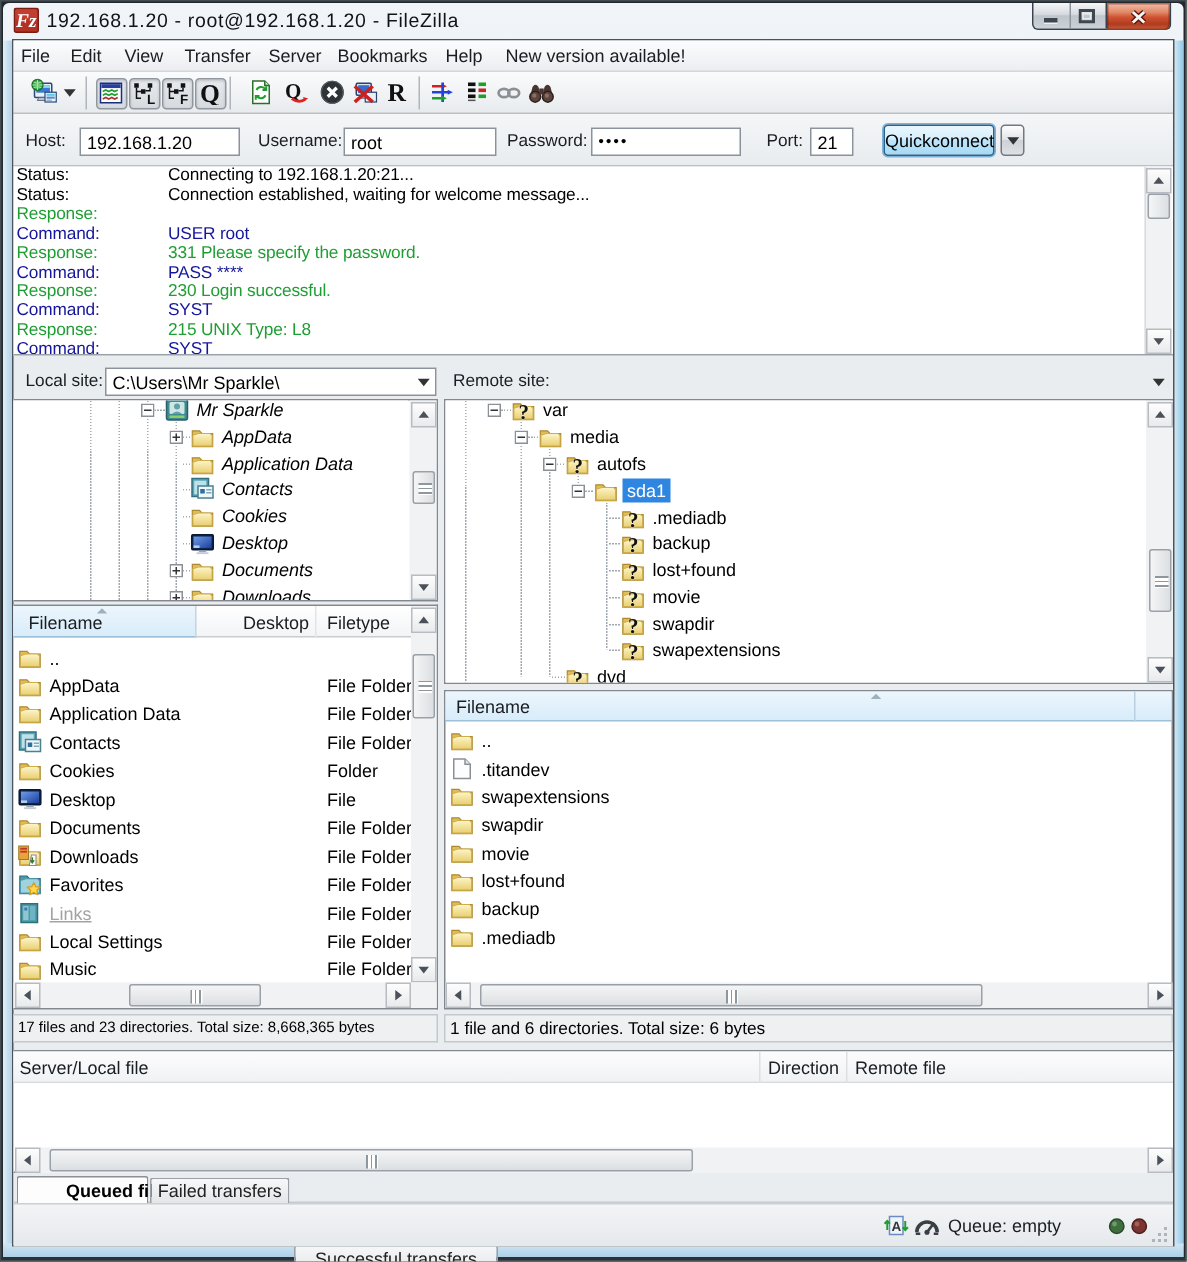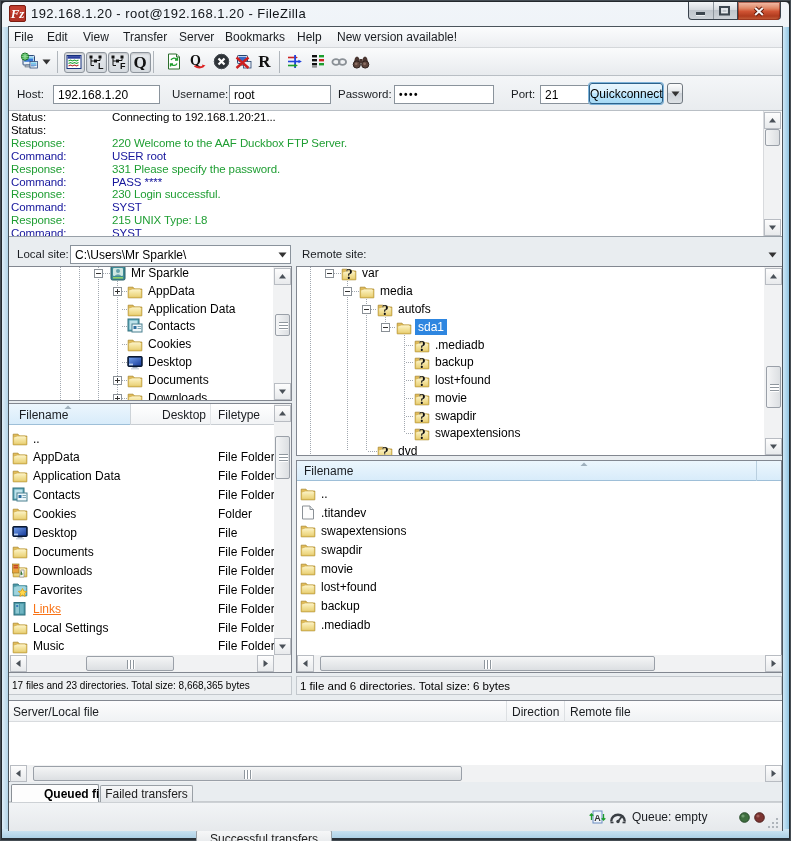--- a/index.html
+++ b/index.html
@@ -167,38 +167,38 @@
   </div>
 <div class="ab txt" style="left:172px;top:85px;height:18px;line-height:18px;color:#1a1d21;font-size:11.5px;font-weight:normal;">Username:</div>
 <div class="ab" style="left:229px;top:85px;width:102px;height:19px;background:#fff;border:1px solid #8a939c;box-sizing:border-box;">
     <div class="txt" style="position:absolute;left:4px;top:1px;height:16px;line-height:16px;font-size:12px;font-weight:normal;letter-spacing:normal;color:#000;">root</div>
   </div>
 <div class="ab txt" style="left:338px;top:85px;height:18px;line-height:18px;color:#1a1d21;font-size:11.5px;font-weight:normal;">Password:</div>
 <div class="ab" style="left:394px;top:85px;width:100px;height:19px;background:#fff;border:1px solid #8a939c;box-sizing:border-box;">
     <div class="txt" style="position:absolute;left:4px;top:1px;height:16px;line-height:16px;font-size:10px;font-weight:bold;letter-spacing:1.5px;color:#000;">••••</div>
   </div>
 <div class="ab txt" style="left:511px;top:85px;height:18px;line-height:18px;color:#1a1d21;font-size:11.5px;font-weight:normal;">Port:</div>
-<div class="ab" style="left:540px;top:85px;width:57px;height:19px;background:#fff;border:1px solid #8a939c;box-sizing:border-box;text-align:center;">
+<div class="ab" style="left:540px;top:85px;width:29px;height:19px;background:#fff;border:1px solid #8a939c;box-sizing:border-box;text-align:center;">
     <div class="txt" style="position:absolute;left:4px;top:1px;height:16px;line-height:16px;font-size:12px;font-weight:normal;letter-spacing:normal;color:#000;">21</div>
   </div>
 <div class="ab" style="left:589px;top:83px;width:74px;height:21px;border:1px solid #2c628b;border-radius:3px;background:linear-gradient(#eaf6fd,#d7effc 45%,#bde6fd 50%,#a6d9f4);box-shadow:0 0 0 1px #7db2d8;box-sizing:border-box;text-align:center;">
     <div class="txt" style="position:absolute;left:0;right:0;top:2px;height:16px;line-height:16px;font-size:12px;color:#000;text-align:center;">Quickconnect</div>
   </div>
 <div class="ab" style="left:667px;top:83px;width:16px;height:21px;border:1px solid #707880;border-radius:3px;background:linear-gradient(#fdfdfd,#dfe3e7 50%,#cdd2d8 50%,#dde1e5);box-sizing:border-box;">
     <svg class="ab" style="left:3px;top:7px" width="9" height="6">
       <path d="M0.5 0.5 h8 l-4 5 z" fill="#333"></path>
     </svg>
   </div>
 <div class="ab" style="left:9px;top:111px;width:773px;height:126px;background:#fff;border-bottom:1px solid #98a0a8;box-sizing:border-box;"></div>
 <div class="ab" style="left:9px;top:111px;width:754px;height:125px;overflow:hidden;">
 <div class="ab txt" style="left:2px;top:0.0px;height:13px;line-height:13px;font-size:11.5px;letter-spacing:-0.1px;color:#000;">Status:</div>
 <div class="ab txt" style="left:103px;top:0.0px;height:13px;line-height:13px;font-size:11.5px;letter-spacing:-0.1px;color:#000;">Connecting to 192.168.1.20:21...</div>
 <div class="ab txt" style="left:2px;top:12.9px;height:13px;line-height:13px;font-size:11.5px;letter-spacing:-0.1px;color:#000;">Status:</div>
+<div class="ab txt" style="left:103px;top:12.9px;height:13px;line-height:13px;font-size:11.5px;letter-spacing:-0.1px;color:#000;">Connection established, waiting for welcome message...</div>
 <div class="ab txt" style="left:2px;top:25.8px;height:13px;line-height:13px;font-size:11.5px;letter-spacing:-0.1px;color:#1f9e33;">Response:</div>
-<div class="ab txt" style="left:103px;top:25.8px;height:13px;line-height:13px;font-size:11.5px;letter-spacing:-0.1px;color:#1f9e33;">220 Welcome to the AAF Duckbox FTP Server.</div>
 <div class="ab txt" style="left:2px;top:38.7px;height:13px;line-height:13px;font-size:11.5px;letter-spacing:-0.1px;color:#16169c;">Command:</div>
 <div class="ab txt" style="left:103px;top:38.7px;height:13px;line-height:13px;font-size:11.5px;letter-spacing:-0.1px;color:#16169c;">USER root</div>
 <div class="ab txt" style="left:2px;top:51.6px;height:13px;line-height:13px;font-size:11.5px;letter-spacing:-0.1px;color:#1f9e33;">Response:</div>
 <div class="ab txt" style="left:103px;top:51.6px;height:13px;line-height:13px;font-size:11.5px;letter-spacing:-0.1px;color:#1f9e33;">331 Please specify the password.</div>
 <div class="ab txt" style="left:2px;top:64.5px;height:13px;line-height:13px;font-size:11.5px;letter-spacing:-0.1px;color:#16169c;">Command:</div>
 <div class="ab txt" style="left:103px;top:64.5px;height:13px;line-height:13px;font-size:11.5px;letter-spacing:-0.1px;color:#16169c;">PASS ****</div>
 <div class="ab txt" style="left:2px;top:77.4px;height:13px;line-height:13px;font-size:11.5px;letter-spacing:-0.1px;color:#1f9e33;">Response:</div>
 <div class="ab txt" style="left:103px;top:77.4px;height:13px;line-height:13px;font-size:11.5px;letter-spacing:-0.1px;color:#1f9e33;">230 Login successful.</div>
 <div class="ab txt" style="left:2px;top:90.3px;height:13px;line-height:13px;font-size:11.5px;letter-spacing:-0.1px;color:#16169c;">Command:</div>
 <div class="ab txt" style="left:103px;top:90.3px;height:13px;line-height:13px;font-size:11.5px;letter-spacing:-0.1px;color:#16169c;">SYST</div>
@@ -227,21 +227,21 @@
     <path d="M0.5 0.5 h8 l-4 5 z" fill="#333"></path>
   </svg>
 <div class="ab txt" style="left:302px;top:245px;height:18px;line-height:18px;color:#1a1d21;font-size:11.5px;font-weight:normal;">Remote site:</div>
 <div class="ab" style="left:368px;top:245px;width:413px;height:19px;background:#fff;border:1px solid #8a939c;box-sizing:border-box;margin-top:23px;">
     <div class="txt" style="position:absolute;left:4px;top:1px;height:16px;line-height:16px;font-size:12px;color:#000;">/var/media/autofs/sda1</div>
   </div>
 <svg class="ab" style="left:768px;top:252px" width="9" height="6" viewBox="0 0 9 6">
     <path d="M0.5 0.5 h8 l-4 5 z" fill="#333"></path>
   </svg>
 <div class="ab" style="left:9px;top:266px;width:283px;height:135px;background:#fff;border:1px solid #828790;border-left:none;box-sizing:border-box;"></div>
-<div class="ab" style="left:9px;top:267px;width:263px;height:133px;overflow:hidden;background:#fff;">
+<div class="ab" style="left:9px;top:267px;width:263px;height:133px;overflow:hidden;background:#fff;font-style:italic;">
 <div class="ab" style="left:51px;top:0px;width:1px;height:133px;background-image:repeating-linear-gradient(to bottom,#a2a8b0 0,#a2a8b0 1px,transparent 1px,transparent 2px);"></div>
 <div class="ab" style="left:70px;top:0px;width:1px;height:133px;background-image:repeating-linear-gradient(to bottom,#a2a8b0 0,#a2a8b0 1px,transparent 1px,transparent 2px);"></div>
 <div class="ab" style="left:89px;top:0px;width:1px;height:133px;background-image:repeating-linear-gradient(to bottom,#a2a8b0 0,#a2a8b0 1px,transparent 1px,transparent 2px);"></div>
 <div class="ab" style="left:108px;top:14px;width:1px;height:119px;background-image:repeating-linear-gradient(to bottom,#a2a8b0 0,#a2a8b0 1px,transparent 1px,transparent 2px);"></div>
 <div class="ab" style="left:94px;top:6px;width:7px;height:1px;background-image:repeating-linear-gradient(to right,#a2a8b0 0,#a2a8b0 1px,transparent 1px,transparent 2px);"></div>
 <svg class="ab" style="left:84.5px;top:1.5px" width="9" height="9" viewBox="0 0 9 9">
       <rect x="0.5" y="0.5" width="8" height="8" fill="#fff" stroke="#8a9096"></rect>
       <path d="M2 4.5 h5" stroke="#333" stroke-width="1"></path>
     </svg>
 <svg class="ab" style="left:101px;top:-2px" width="16" height="16" viewBox="0 0 16 16">
@@ -523,21 +523,21 @@
 <path d="M10.5 6.5 l1.3 2.6 2.9.4 -2.1 2 .5 2.9 -2.6-1.4 -2.6 1.4 .5-2.9 -2.1-2 2.9-.4 z" fill="#ffd84d" stroke="#d99a16" stroke-width="0.8"></path>
     </svg>
 <div class="ab txt" style="left:24px;top:157px;height:16px;line-height:16px;font-size:12px;color:#000;">Favorites</div>
 <div class="ab txt" style="left:209px;top:157px;height:16px;line-height:16px;font-size:12px;color:#000;">File Folder</div>
 <svg class="ab" style="left:3px;top:175.7px" width="16" height="15" viewBox="0 0 16 15">
       <rect x="2" y="1.5" width="11" height="12.5" fill="#4d9aa8" stroke="#2e6e7c"></rect>
 <rect x="3.5" y="3" width="3.5" height="9.5" fill="#8ec7d2"></rect>
       <rect x="8" y="3" width="3.5" height="9.5" fill="#6fb4c2"></rect>
 <rect x="4.2" y="4" width="2" height="2" fill="#3a7ab8"></rect>
     </svg>
-<div class="ab txt" style="left:24px;top:176px;height:16px;line-height:16px;font-size:12px;color:#f97316;text-decoration:underline;">Links</div>
+<div class="ab txt" style="left:24px;top:176px;height:16px;line-height:16px;font-size:12px;color:#a3a3a3;text-decoration:underline;">Links</div>
 <div class="ab txt" style="left:209px;top:176px;height:16px;line-height:16px;font-size:12px;color:#000;">File Folder</div>
 <svg class="ab" style="left:3px;top:194.6px" width="16" height="15" viewBox="0 0 16 15">
       <path d="M1.2 3.2 L6 3.2 L7.6 5 L14.8 5 L14.8 13.8 L1.2 13.8 Z" fill="#e3bc59" stroke="#ab8a30" stroke-width="0.8"></path>
 <path d="M1.6 6.2 L5.2 5 L13 5 L14.4 6.4 L14.4 13.4 L1.6 13.4 Z" fill="url(#gfold)" stroke="#cfae4a" stroke-width="0.7"></path>
     </svg>
 <div class="ab txt" style="left:24px;top:195px;height:16px;line-height:16px;font-size:12px;color:#000;">Local Settings</div>
 <div class="ab txt" style="left:209px;top:195px;height:16px;line-height:16px;font-size:12px;color:#000;">File Folder</div>
 <svg class="ab" style="left:3px;top:213.49999999999997px" width="16" height="15" viewBox="0 0 16 15">
       <path d="M1.2 3.2 L6 3.2 L7.6 5 L14.8 5 L14.8 13.8 L1.2 13.8 Z" fill="#e3bc59" stroke="#ab8a30" stroke-width="0.8"></path>
 <path d="M1.6 6.2 L5.2 5 L13 5 L14.4 6.4 L14.4 13.4 L1.6 13.4 Z" fill="url(#gfold)" stroke="#cfae4a" stroke-width="0.7"></path>

